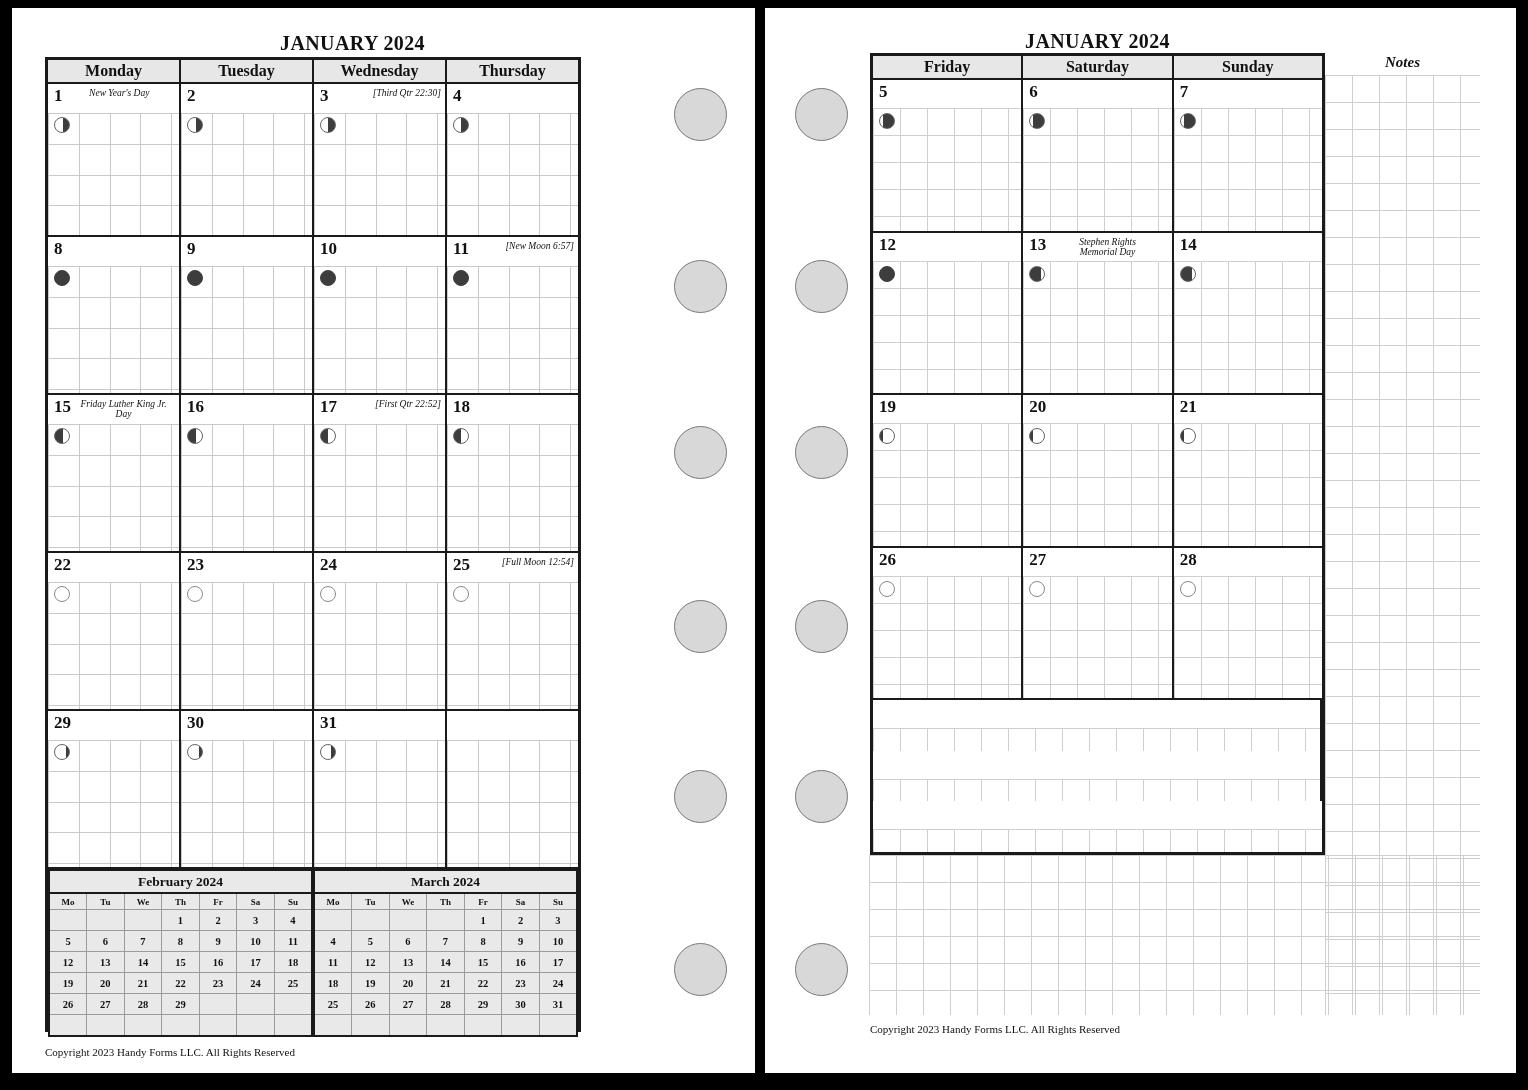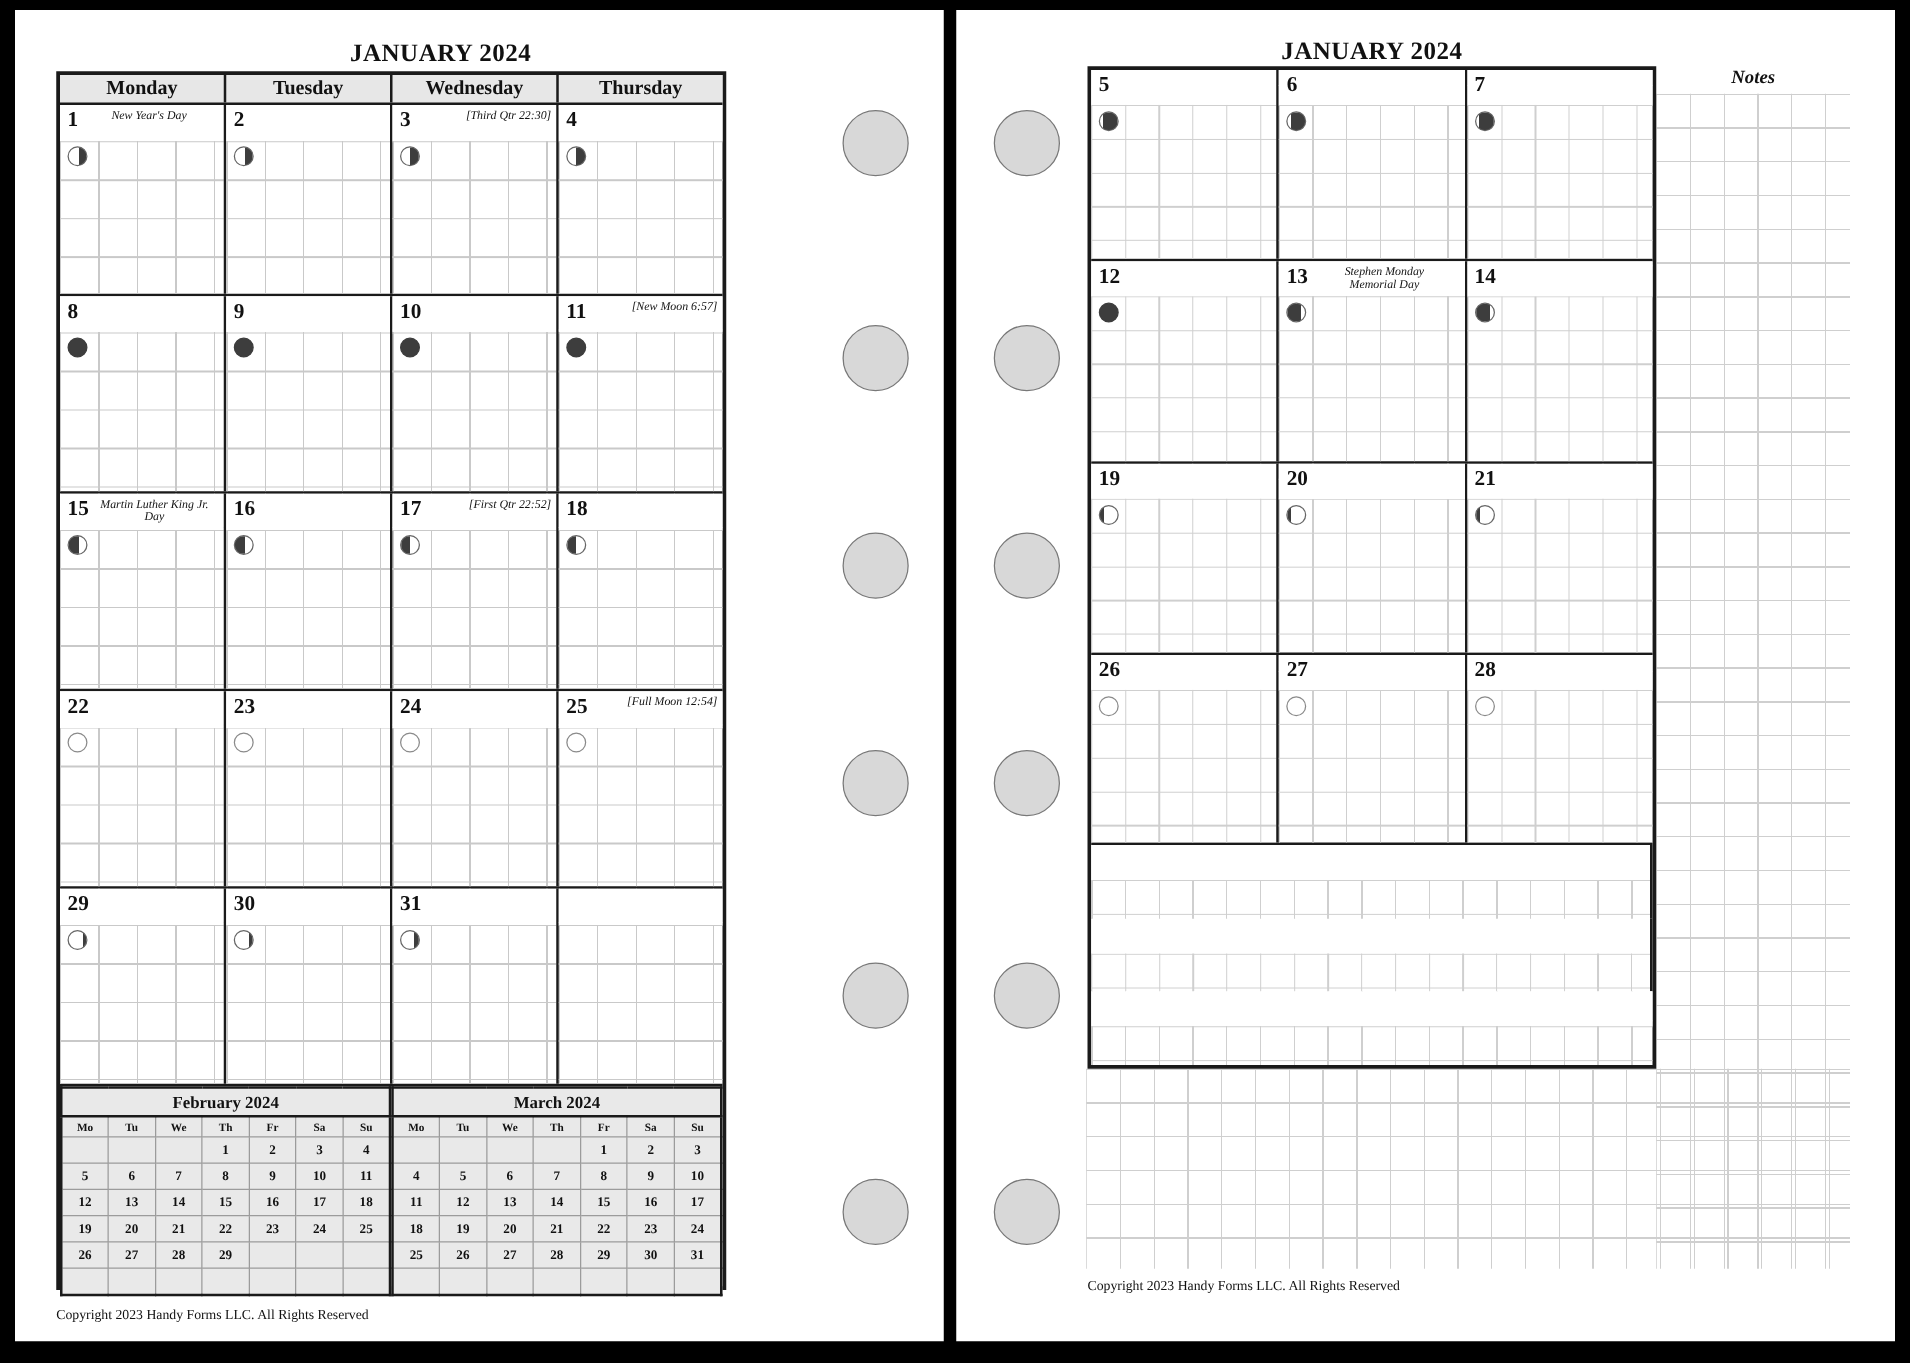--- a/index.html
+++ b/index.html
@@ -150,21 +150,21 @@
               <span class="day-num">11</span>
               <span class="day-note bracket">[New Moon 6:57]</span>
             </div>
             <span class="moon m-new-moon"></span>
           </div>
         </div>
         <div class="week" style="height: 156px;">
           <div class="day-cell">
             <div class="day-top">
               <span class="day-num">15</span>
-              <span class="day-note">Martin Luther King Jr.
+              <span class="day-note">Friday Luther King Jr.
 Day</span>
             </div>
             <span class="moon m-waxing-crescent-2"></span>
           </div>
           <div class="day-cell">
             <div class="day-top">
               <span class="day-num">16</span>
             </div>
             <span class="moon m-waxing-crescent-2"></span>
           </div>
@@ -385,20 +385,25 @@
     <div class="hole" style="left:662px;top:762px"></div>
     <div class="hole" style="left:662px;top:935px"></div>
   </div>
 
   <div class="page page-right">
     <div class="page-title title-right">JANUARY 2024</div>
     <div class="notes-label">Notes</div>
     <div class="notes-grid ngrid-a"></div>
     <div class="notes-grid ngrid-b"></div>
     <div class="cal cal-right" id="cal-right">
+        <div class="cal-header">
+          <div class="hcell">Friday</div>
+          <div class="hcell">Saturday</div>
+          <div class="hcell">Sunday</div>
+        </div>
         <div class="week" style="height: 151px;">
           <div class="day-cell">
             <div class="day-top">
               <span class="day-num">5</span>
             </div>
             <span class="moon m-waning-crescent"></span>
           </div>
           <div class="day-cell">
             <div class="day-top">
               <span class="day-num">6</span>
@@ -415,21 +420,21 @@
         <div class="week" style="height: 160px;">
           <div class="day-cell">
             <div class="day-top">
               <span class="day-num">12</span>
             </div>
             <span class="moon m-new-moon"></span>
           </div>
           <div class="day-cell">
             <div class="day-top">
               <span class="day-num">13</span>
-              <span class="day-note">Stephen Monday
+              <span class="day-note">Stephen Rights
 Memorial Day</span>
             </div>
             <span class="moon m-waxing-crescent"></span>
           </div>
           <div class="day-cell">
             <div class="day-top">
               <span class="day-num">14</span>
             </div>
             <span class="moon m-waxing-crescent"></span>
           </div>

